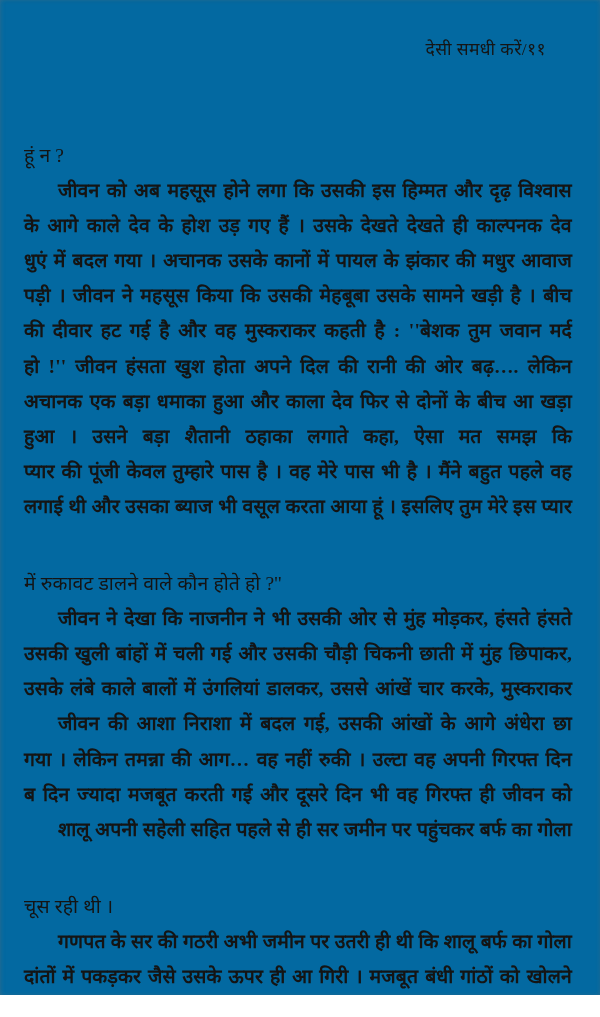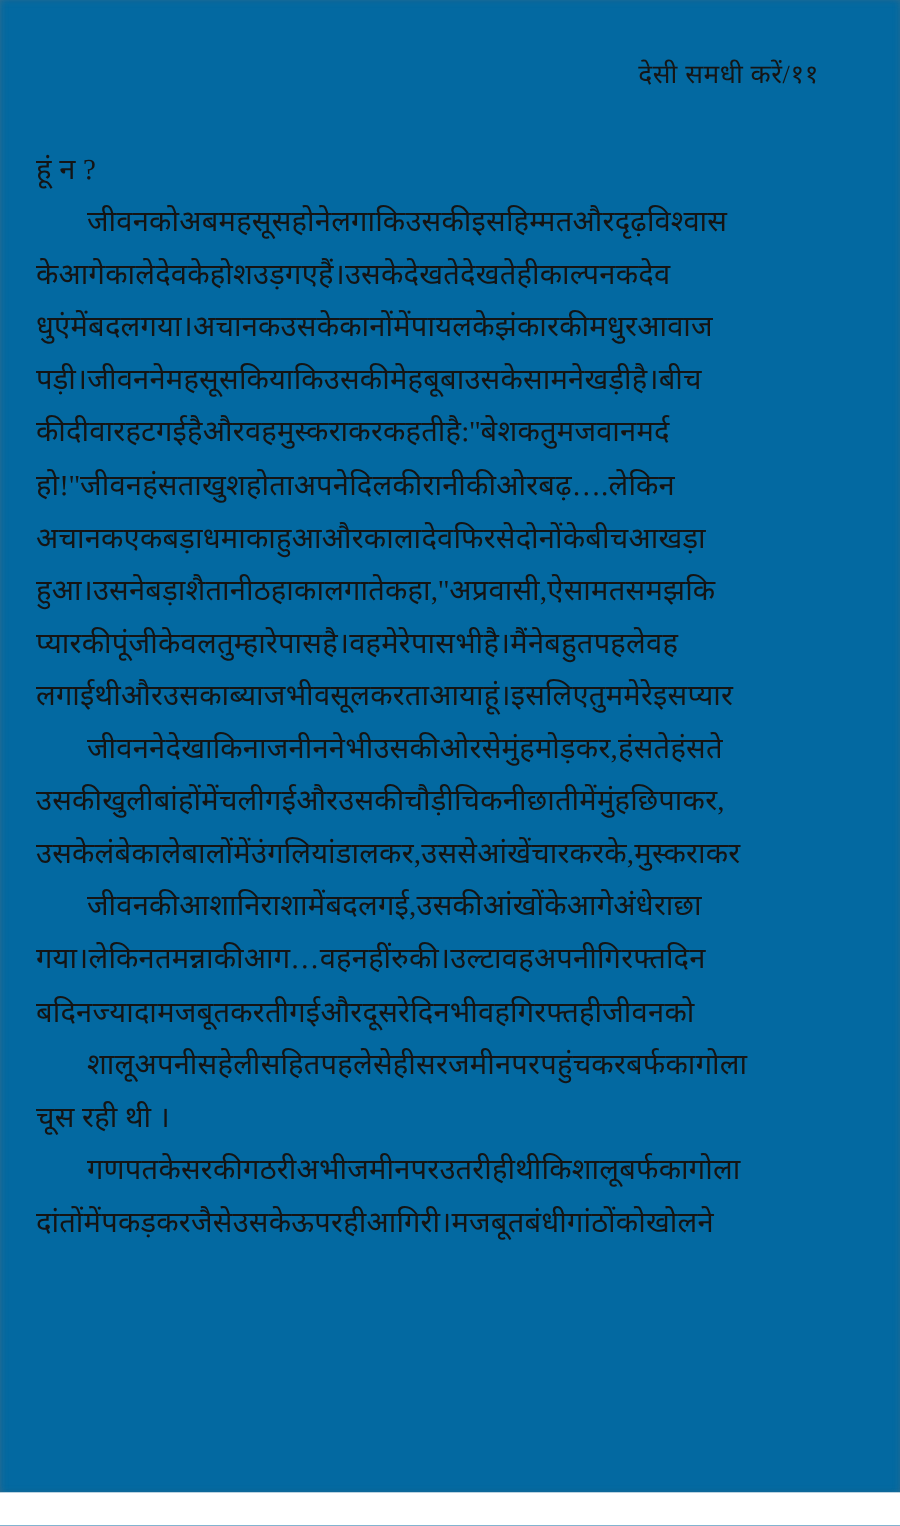--- a/index.html
+++ b/index.html
@@ -47,30 +47,32 @@
   .line {
     font-size: 19.4px;
     line-height: 35.1px;
     white-space: nowrap;
     color: #141414;
     letter-spacing: 0.15px;
   }
   
   .line.just {
     display: flex;
-    justify-content: flex-start;
+    justify-content: space-between;
+    font-weight: bold;
   }
   .line.just > span.w {
     white-space: pre;
   }
   .line.indent {
     padding-left: 34px;
   }
   .line.short {
     display: block;
+    margin-top: 42px;
   }
 </style>
 </head>
 <body>
 
 <div id="page">
 
   <div class="running-head">देसी समधी करें/११</div>
 
   <div class="body-block">
@@ -194,21 +196,20 @@
       </div>
       <div class="line just">
         <span class="w">हुआ</span>
         <span class="w">।</span>
         <span class="w">उसने</span>
         <span class="w">बड़ा</span>
         <span class="w">शैतानी</span>
         <span class="w">ठहाका</span>
         <span class="w">लगाते</span>
         <span class="w">कहा,</span>
-        <span class="w">''अप्रवासी,</span>
         <span class="w">ऐसा</span>
         <span class="w">मत</span>
         <span class="w">समझ</span>
         <span class="w">कि</span>
       </div>
       <div class="line just">
         <span class="w">प्यार</span>
         <span class="w">की</span>
         <span class="w">पूंजी</span>
         <span class="w">केवल</span>
@@ -238,20 +239,21 @@
         <span class="w">करता</span>
         <span class="w">आया</span>
         <span class="w">हूं</span>
         <span class="w">।</span>
         <span class="w">इसलिए</span>
         <span class="w">तुम</span>
         <span class="w">मेरे</span>
         <span class="w">इस</span>
         <span class="w">प्यार</span>
       </div>
+      <div class="line short">में रुकावट डालने वाले कौन होते हो ?''</div>
       <div class="line indent just">
         <span class="w">जीवन</span>
         <span class="w">ने</span>
         <span class="w">देखा</span>
         <span class="w">कि</span>
         <span class="w">नाजनीन</span>
         <span class="w">ने</span>
         <span class="w">भी</span>
         <span class="w">उसकी</span>
         <span class="w">ओर</span>

